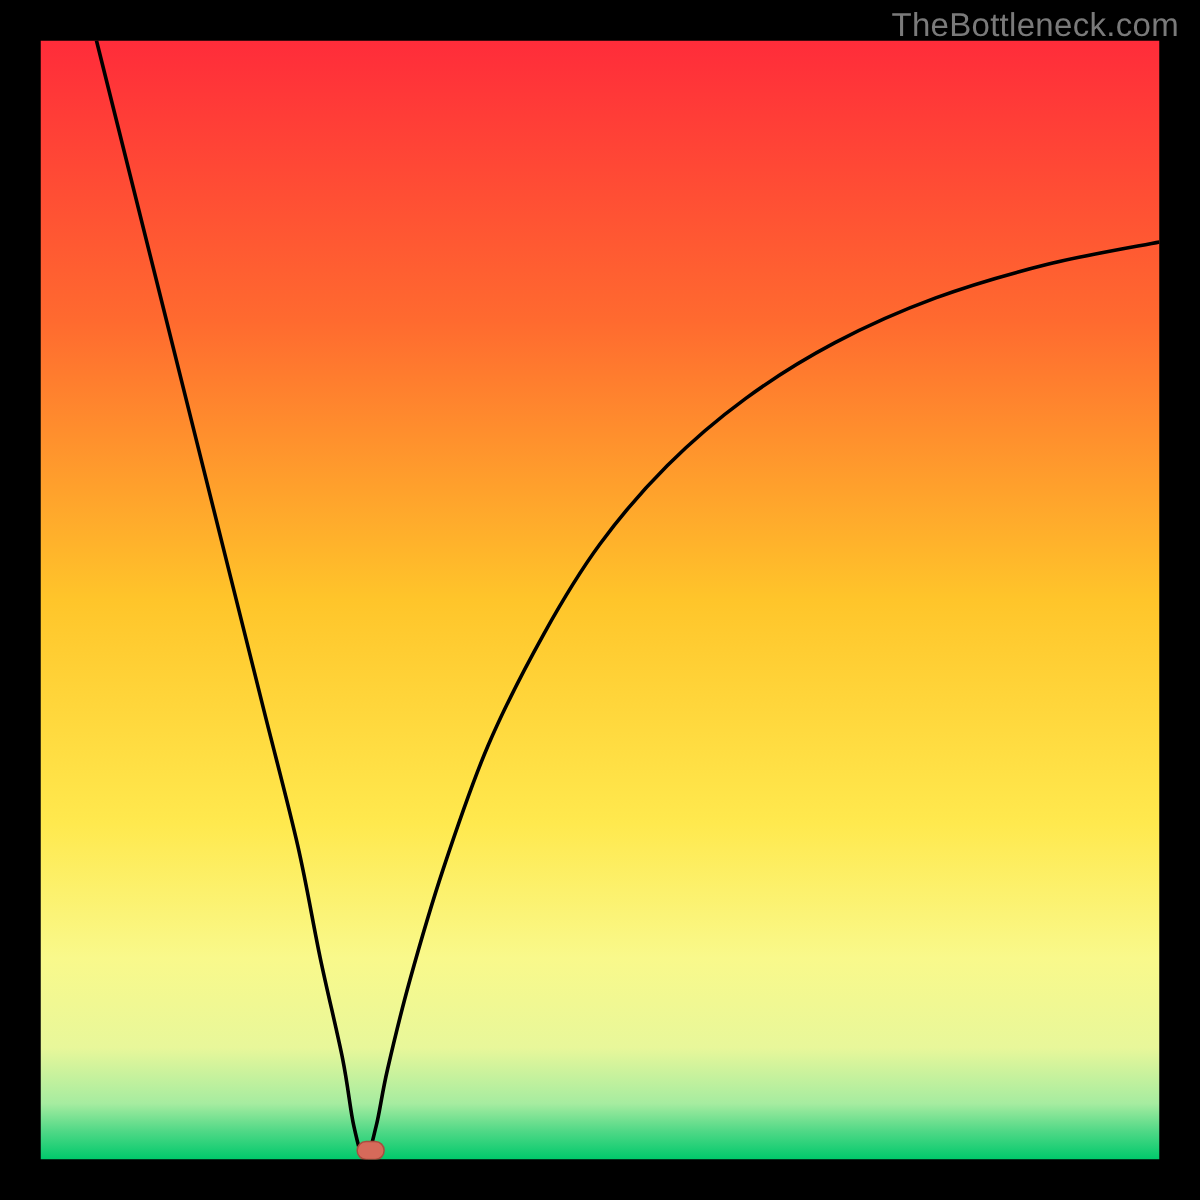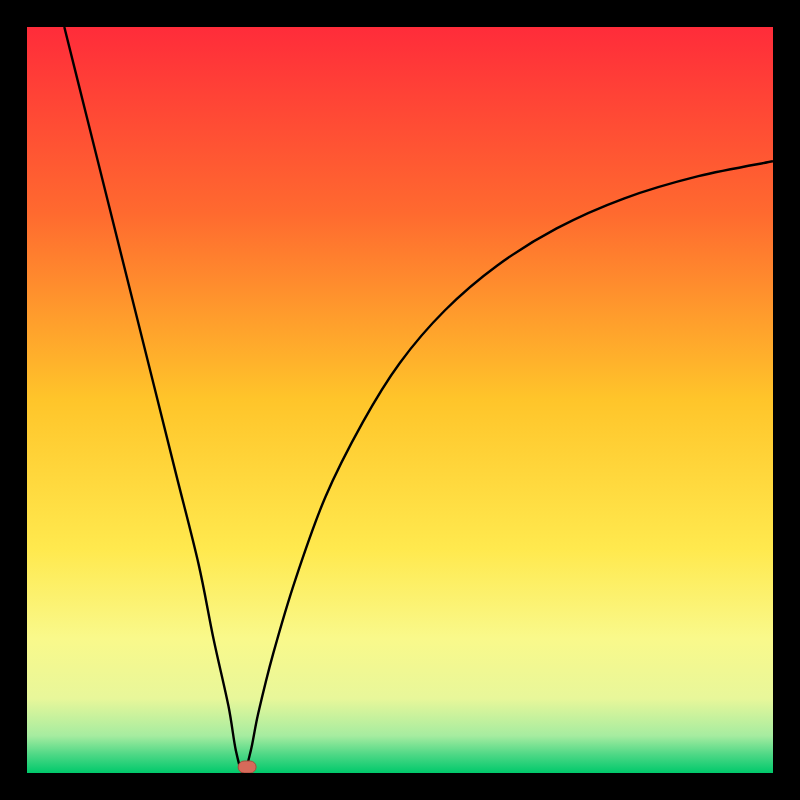--- a/index.html
+++ b/index.html
@@ -34,20 +34,21 @@
     font-size: 22px;
     letter-spacing: 0.2px;
     font-weight: 500;
   }
   svg { display: block; }
 </style>
 </head>
 <body>
 
 <div class="frame">
+  <div class="watermark">TheBottleneck.com</div>
 
   <div class="plot">
     <svg id="chart-svg" width="746" height="746" viewBox="0 0 746 746">
       <defs>
         <linearGradient id="bg-grad" x1="0" y1="0" x2="0" y2="1">
             <stop offset="0.0%" stop-color="#ff2c3a"></stop>
             <stop offset="25.0%" stop-color="#ff6a2f"></stop>
             <stop offset="50.0%" stop-color="#ffc52a"></stop>
             <stop offset="70.0%" stop-color="#ffe94e"></stop>
             <stop offset="82.0%" stop-color="#f9f98b"></stop>

